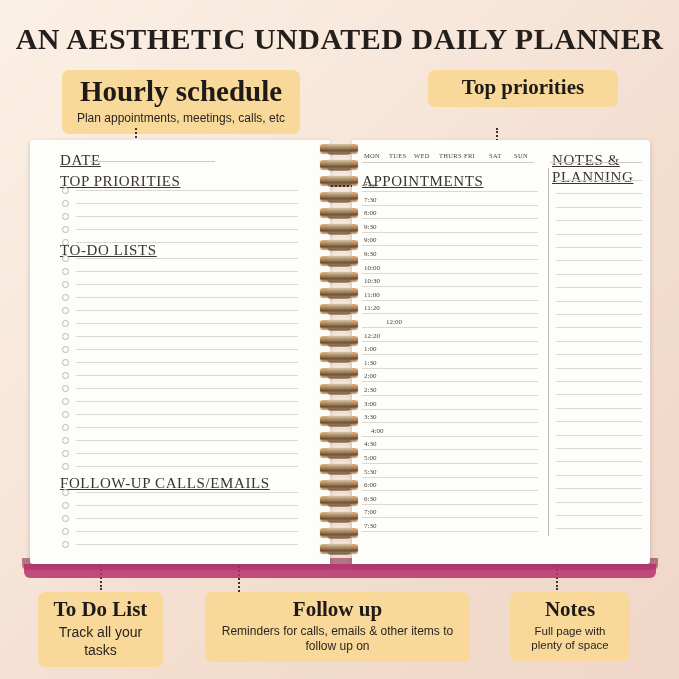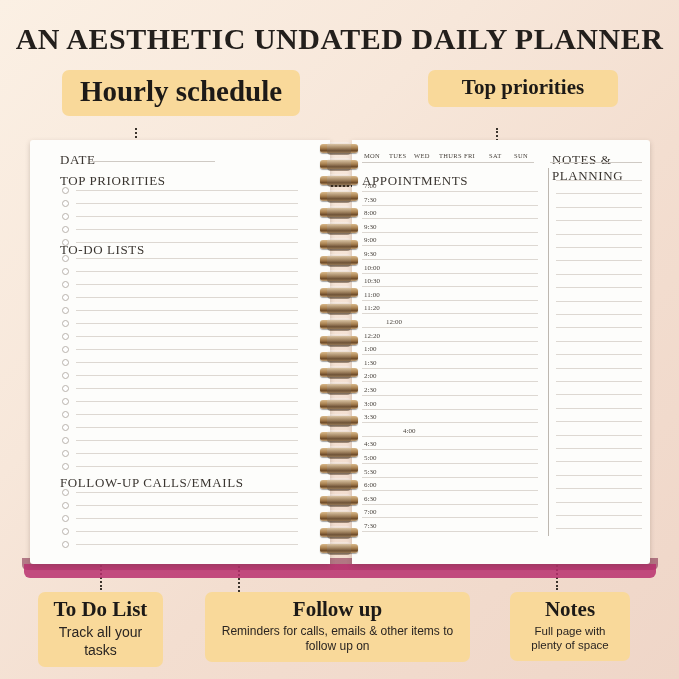--- a/index.html
+++ b/index.html
@@ -104,21 +104,21 @@
   }
   .coil::after{
     content:"";position:absolute;left:7px;top:-2px;width:24px;height:13px;
     background:linear-gradient(180deg,rgba(255,255,255,.35),rgba(60,35,10,.45));
     border-radius:4px;
   }
 
   
   .lp{position:absolute;left:10px;top:0;width:300px;height:424px;font-family:"Liberation Serif",serif;color:#2e2a26;}
   .sect-label{
-    position:absolute;font-size:13px;letter-spacing:.6px;color:#3a3530;text-transform:uppercase;
+    position:absolute;font-size:15px;letter-spacing:.6px;color:#3a3530;text-transform:uppercase;text-decoration:underline;
   }
   .hline{position:absolute;background:#cfcac4;height:1px;}
   .circle{
     position:absolute;width:7px;height:7px;border:1px solid #b9b3ac;border-radius:50%;
     background:#fff;box-sizing:border-box;
   }
   .ruled{position:absolute;background:#ddd8d2;height:1px;}
 
   
   .rp{position:absolute;left:332px;top:0;width:298px;height:424px;font-family:"Liberation Serif",serif;color:#2e2a26;}
@@ -129,20 +129,21 @@
 </style>
 </head>
 <body>
 
 <div class="page">
 
   <div class="title">AN AESTHETIC UNDATED DAILY PLANNER</div>
 
   <div class="callout" id="callout-hourly">
     <div class="c-head">Hourly schedule</div>
+    <div class="c-sub">Plan appointments, meetings, calls, etc</div>
   </div>
 
   <div class="callout" id="callout-top">
     <div class="c-head">Top priorities</div>
   </div>
 
   <div class="callout" id="callout-todo">
     <div class="c-head">To Do List</div>
     <div class="c-sub">Track all your tasks</div>
   </div>
@@ -324,21 +325,21 @@
           <div class="timelabel" style="left: 12px; top: 218.8px;">1:30</div>
           <div class="ruled" style="left: 10px; top: 227.8px; width: 176px;"></div>
           <div class="timelabel" style="left: 12px; top: 232.4px;">2:00</div>
           <div class="ruled" style="left: 10px; top: 241.4px; width: 176px;"></div>
           <div class="timelabel" style="left: 12px; top: 246px;">2:30</div>
           <div class="ruled" style="left: 10px; top: 255px; width: 176px;"></div>
           <div class="timelabel" style="left: 12px; top: 259.6px;">3:00</div>
           <div class="ruled" style="left: 10px; top: 268.6px; width: 176px;"></div>
           <div class="timelabel" style="left: 12px; top: 273.2px;">3:30</div>
           <div class="ruled" style="left: 10px; top: 282.2px; width: 176px;"></div>
-          <div class="timelabel" style="left: 19px; top: 286.8px; margin-left: 32px;">4:00</div>
+          <div class="timelabel" style="left: 19px; top: 286.8px;">4:00</div>
           <div class="ruled" style="left: 10px; top: 295.8px; width: 176px;"></div>
           <div class="timelabel" style="left: 12px; top: 300.4px;">4:30</div>
           <div class="ruled" style="left: 10px; top: 309.4px; width: 176px;"></div>
           <div class="timelabel" style="left: 12px; top: 314px;">5:00</div>
           <div class="ruled" style="left: 10px; top: 323px; width: 176px;"></div>
           <div class="timelabel" style="left: 12px; top: 327.6px;">5:30</div>
           <div class="ruled" style="left: 10px; top: 336.6px; width: 176px;"></div>
           <div class="timelabel" style="left: 12px; top: 341.2px;">6:00</div>
           <div class="ruled" style="left: 10px; top: 350.2px; width: 176px;"></div>
           <div class="timelabel" style="left: 12px; top: 354.8px;">6:30</div>

